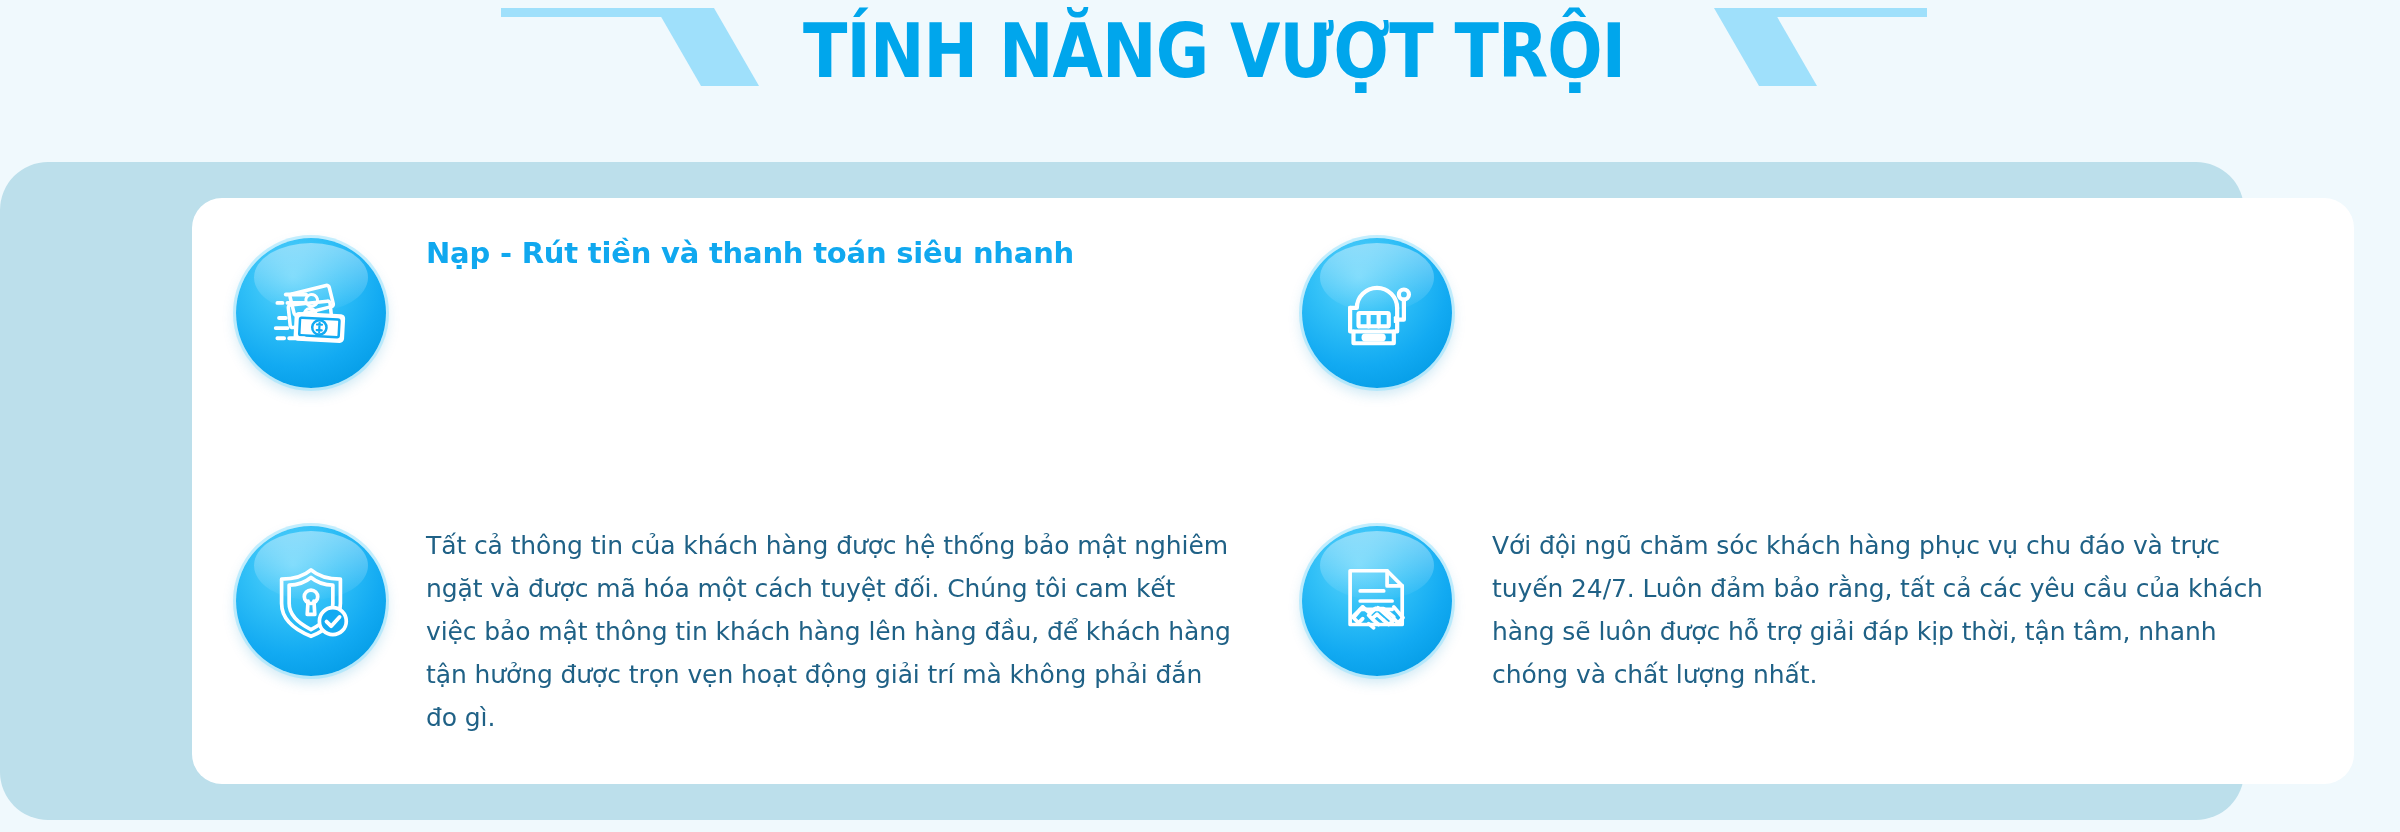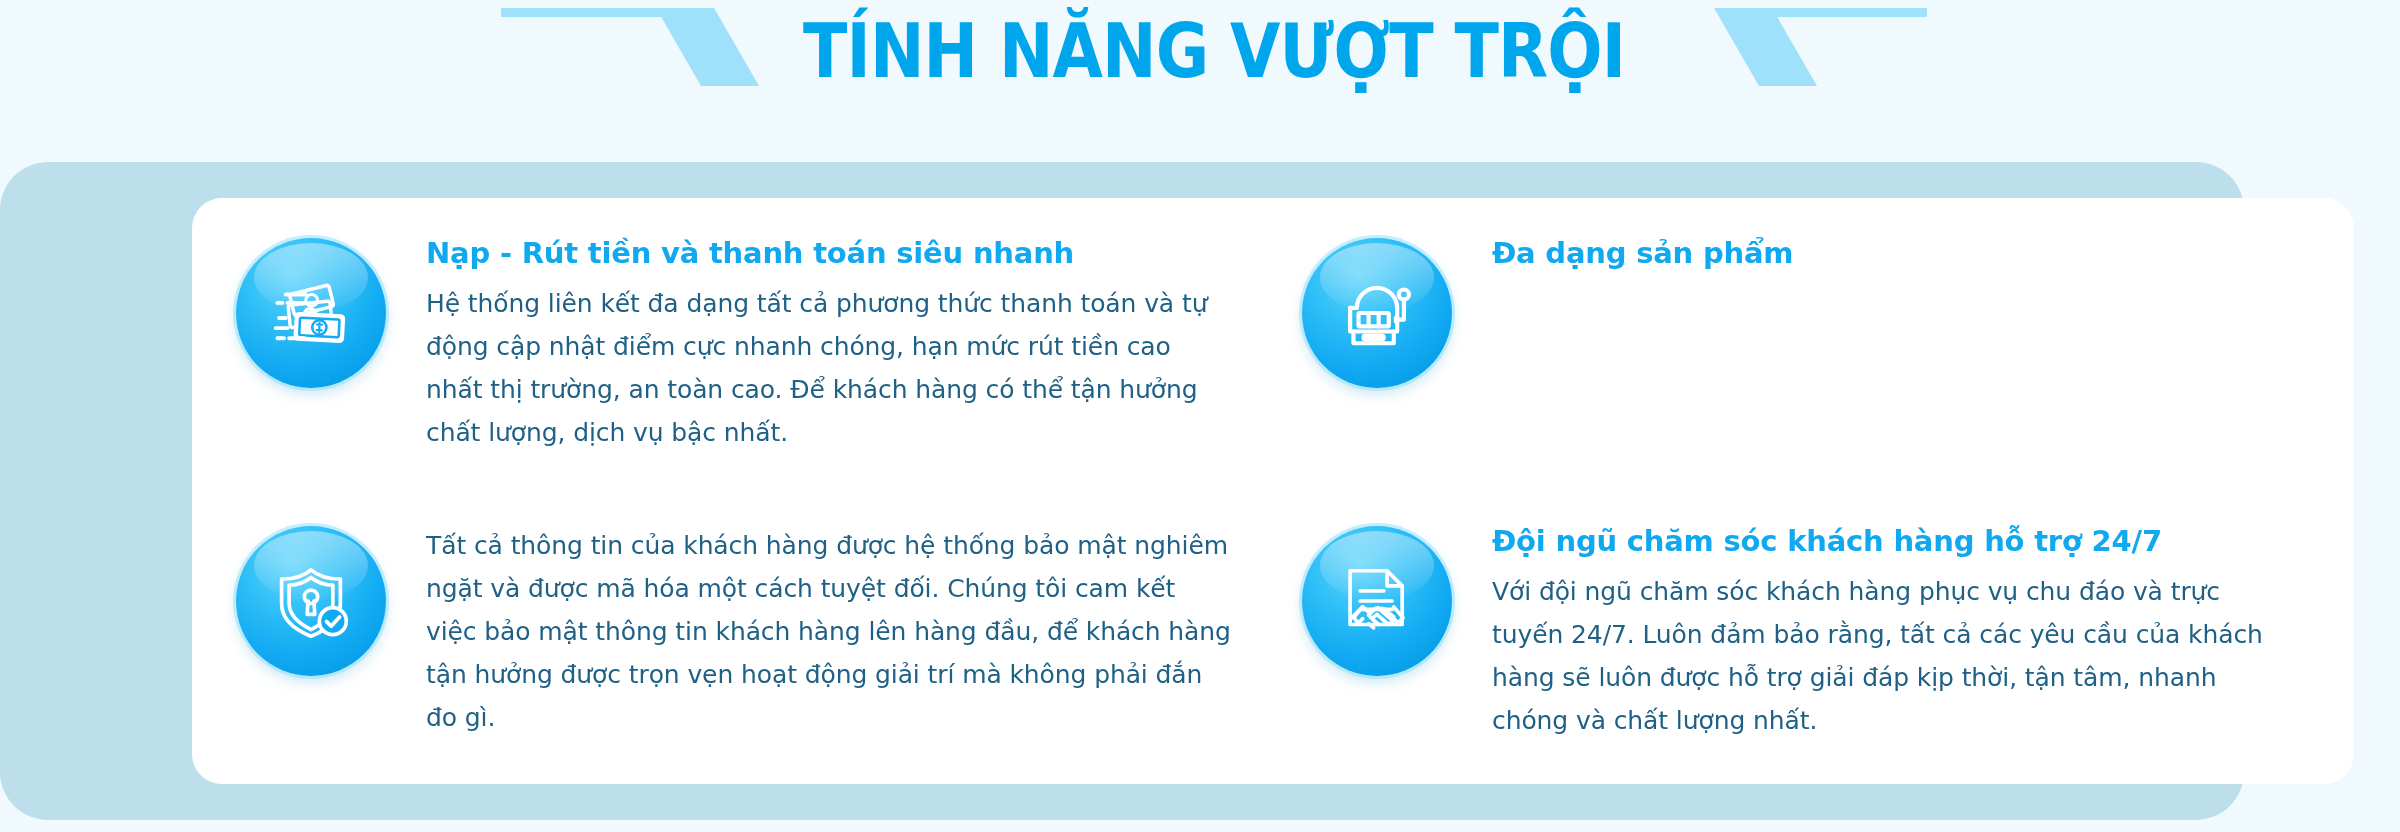--- a/index.html
+++ b/index.html
@@ -216,40 +216,38 @@
             </g>
             <path d="M20 28 h24" stroke-width="4.6"></path>
             <path d="M10 38 h6 M22 38 h22" stroke-width="4.6"></path>
             <path d="M12 56 h8" stroke-width="4.6"></path>
             <path d="M8 68 h14" stroke-width="4.6"></path>
             <path d="M10 80 h8 M24 80 h18" stroke-width="4.6"></path>
           </svg>
         </div>
         <div class="feature-body">
           <div class="feature-title">Nạp - Rút tiền và thanh toán siêu nhanh</div>
-          <div class="feature-text">Hệ thống liên kết đa dạng tất cả phương thức thanh toán và tự động cập nhật điểm cực nhanh chóng, hạn mức rút tiền cao nhất thị trường, an toàn cao. Để khách hàng có thể tận hưởng chất lượng, dịch vụ bậc nhất.</div>
         </div>
       </div>
 
       <div class="feature">
         <div class="icon-bubble">
           <svg viewBox="0 0 100 100" fill="none" stroke="#ffffff" stroke-width="5" stroke-linecap="round" stroke-linejoin="round">
             <path d="M18 44 V72 H74 V44"></path>
             <path d="M18 44 h8 a24 24 0 0 1 48 0 h0"></path>
             <rect x="28" y="50" width="36" height="16" rx="1.5"></rect>
             <path d="M40 50 V66 M52 50 V66"></path>
             <path d="M22 72 V86 H70 V72"></path>
             <rect x="34" y="77" width="24" height="4.5" rx="2.2" fill="#ffffff"></rect>
             <path d="M74 58 h8 V34"></path>
             <rect x="70" y="54" width="6" height="8" rx="1" fill="#ffffff" stroke="none"></rect>
             <circle cx="82" cy="28" r="6"></circle>
           </svg>
         </div>
         <div class="feature-body">
-          <div class="feature-title">Đa dạng sản phẩm</div>
         </div>
       </div>
 
       <div class="feature">
         <div class="icon-bubble">
           <svg viewBox="0 0 100 100" fill="none" stroke="#ffffff" stroke-width="4.4" stroke-linecap="round" stroke-linejoin="round">
             <path d="M15 24 C30 24 42 20 50 13 C58 20 70 24 85 24 V53 C85 72 70 84 50 92 C30 84 15 72 15 53 Z"></path>
             <path d="M24 31 C36 31 44 27 50 22 C56 27 64 31 76 31 V53 C76 67 64 77 50 84 C36 77 24 67 24 53 Z"></path>
             <circle cx="50" cy="45" r="8"></circle>
             <path d="M46.5 50 L45.5 66 h9 L53.5 50"></path>
@@ -270,20 +268,19 @@
             <path d="M30 38 H58 M30 50 H68 M30 60 H68"></path>
             <path d="M22 68 L33 57 l8 7 l7 -5 l10 0 l12 10"></path>
             <path d="M33 57 l-11 13 l6 6 l5 -5"></path>
             <path d="M70 57 l11 13 l-6 6 l-5 -5"></path>
             <path d="M48 59 l-8 8 l4 4 l6 -5"></path>
             <path d="M50 66 l8 7 M45 72 l7 6 M40 77 l6 5"></path>
             <path d="M58 73 l6 5 l5 -4 l-18 -16"></path>
           </svg>
         </div>
         <div class="feature-body">
-          <div class="feature-title">Đội ngũ chăm sóc khách hàng hỗ trợ 24/7</div>
           <div class="feature-text">Với đội ngũ chăm sóc khách hàng phục vụ chu đáo và trực tuyến 24/7. Luôn đảm bảo rằng, tất cả các yêu cầu của khách hàng sẽ luôn được hỗ trợ giải đáp kịp thời, tận tâm, nhanh chóng và chất lượng nhất.</div>
         </div>
       </div>
 
     </div>
   </div>
 </div>
 
 </body></html>

